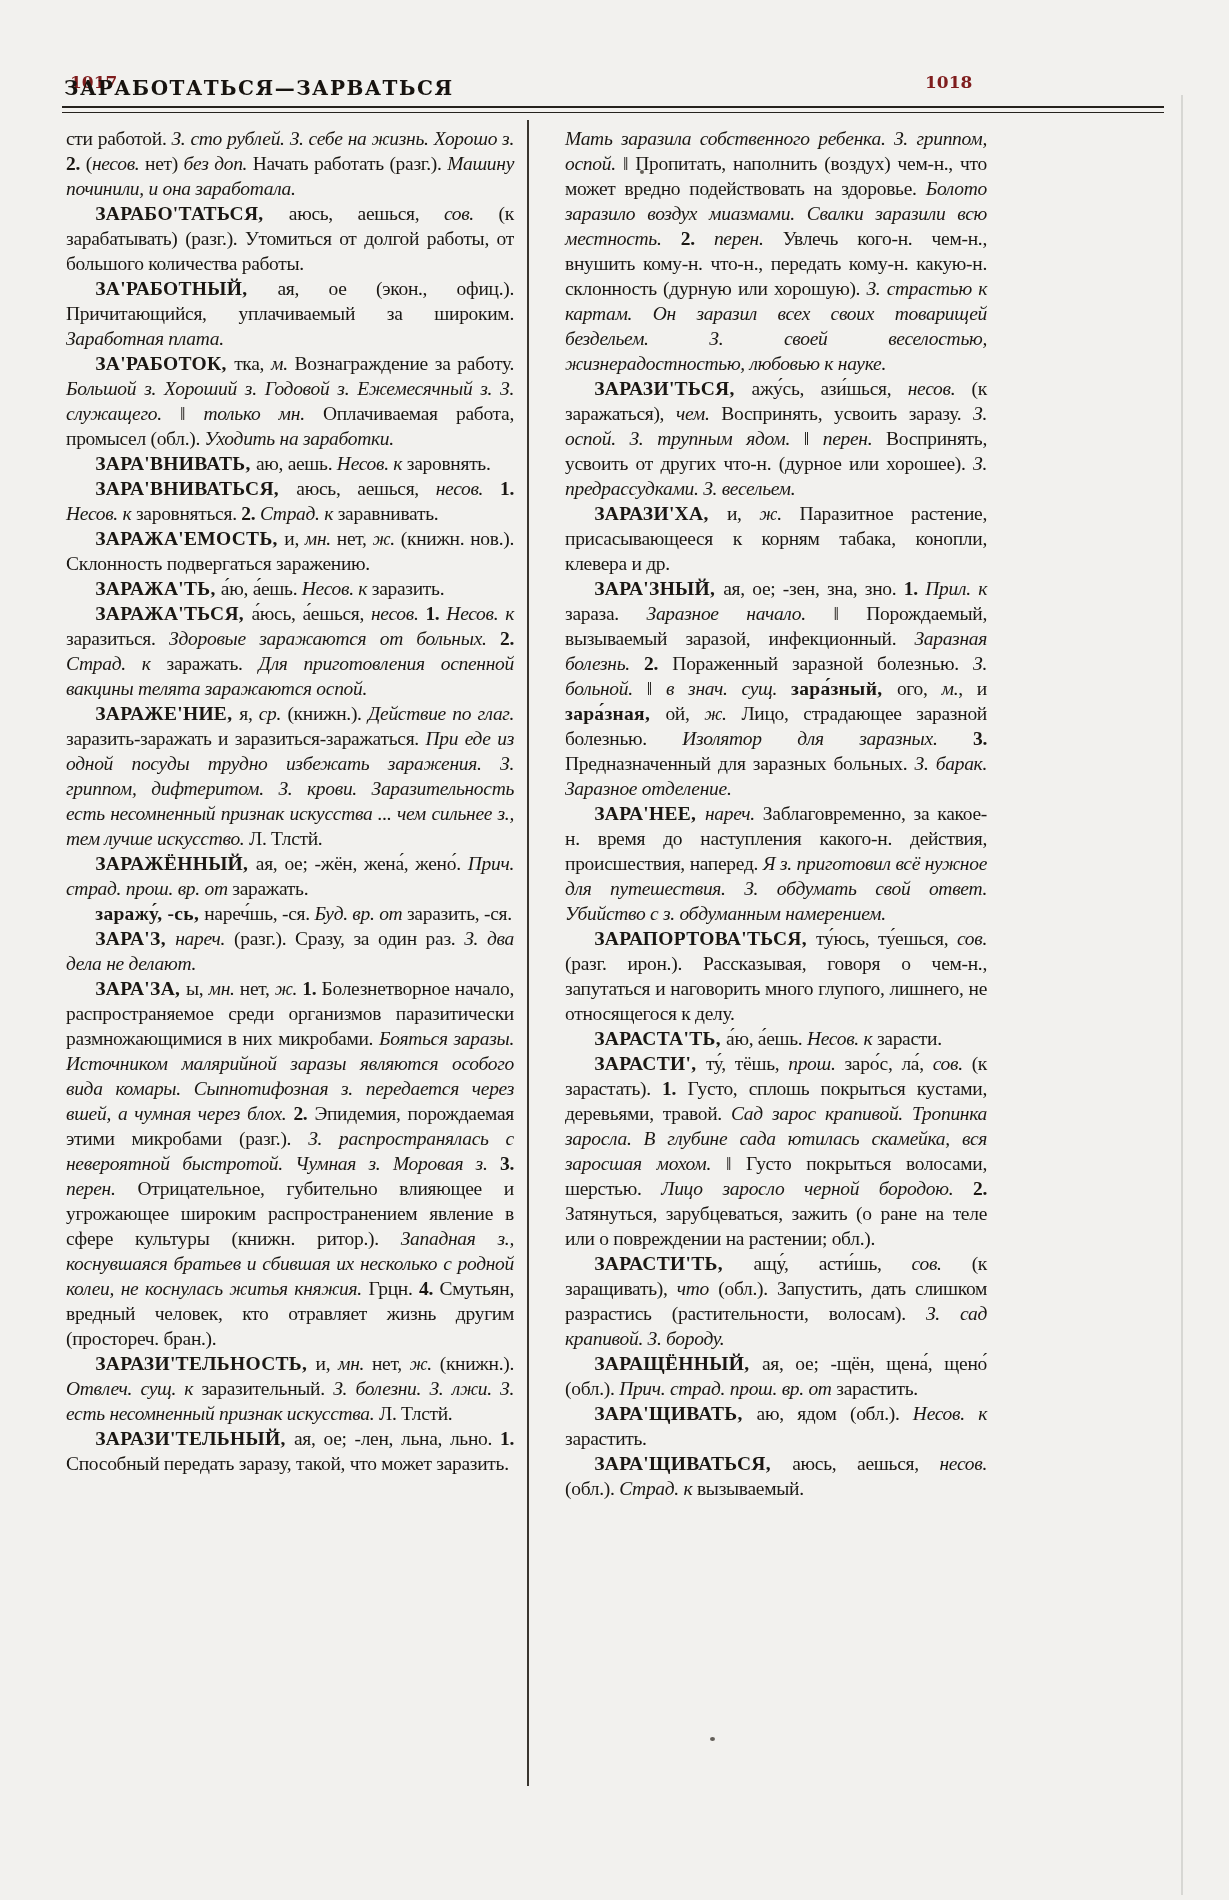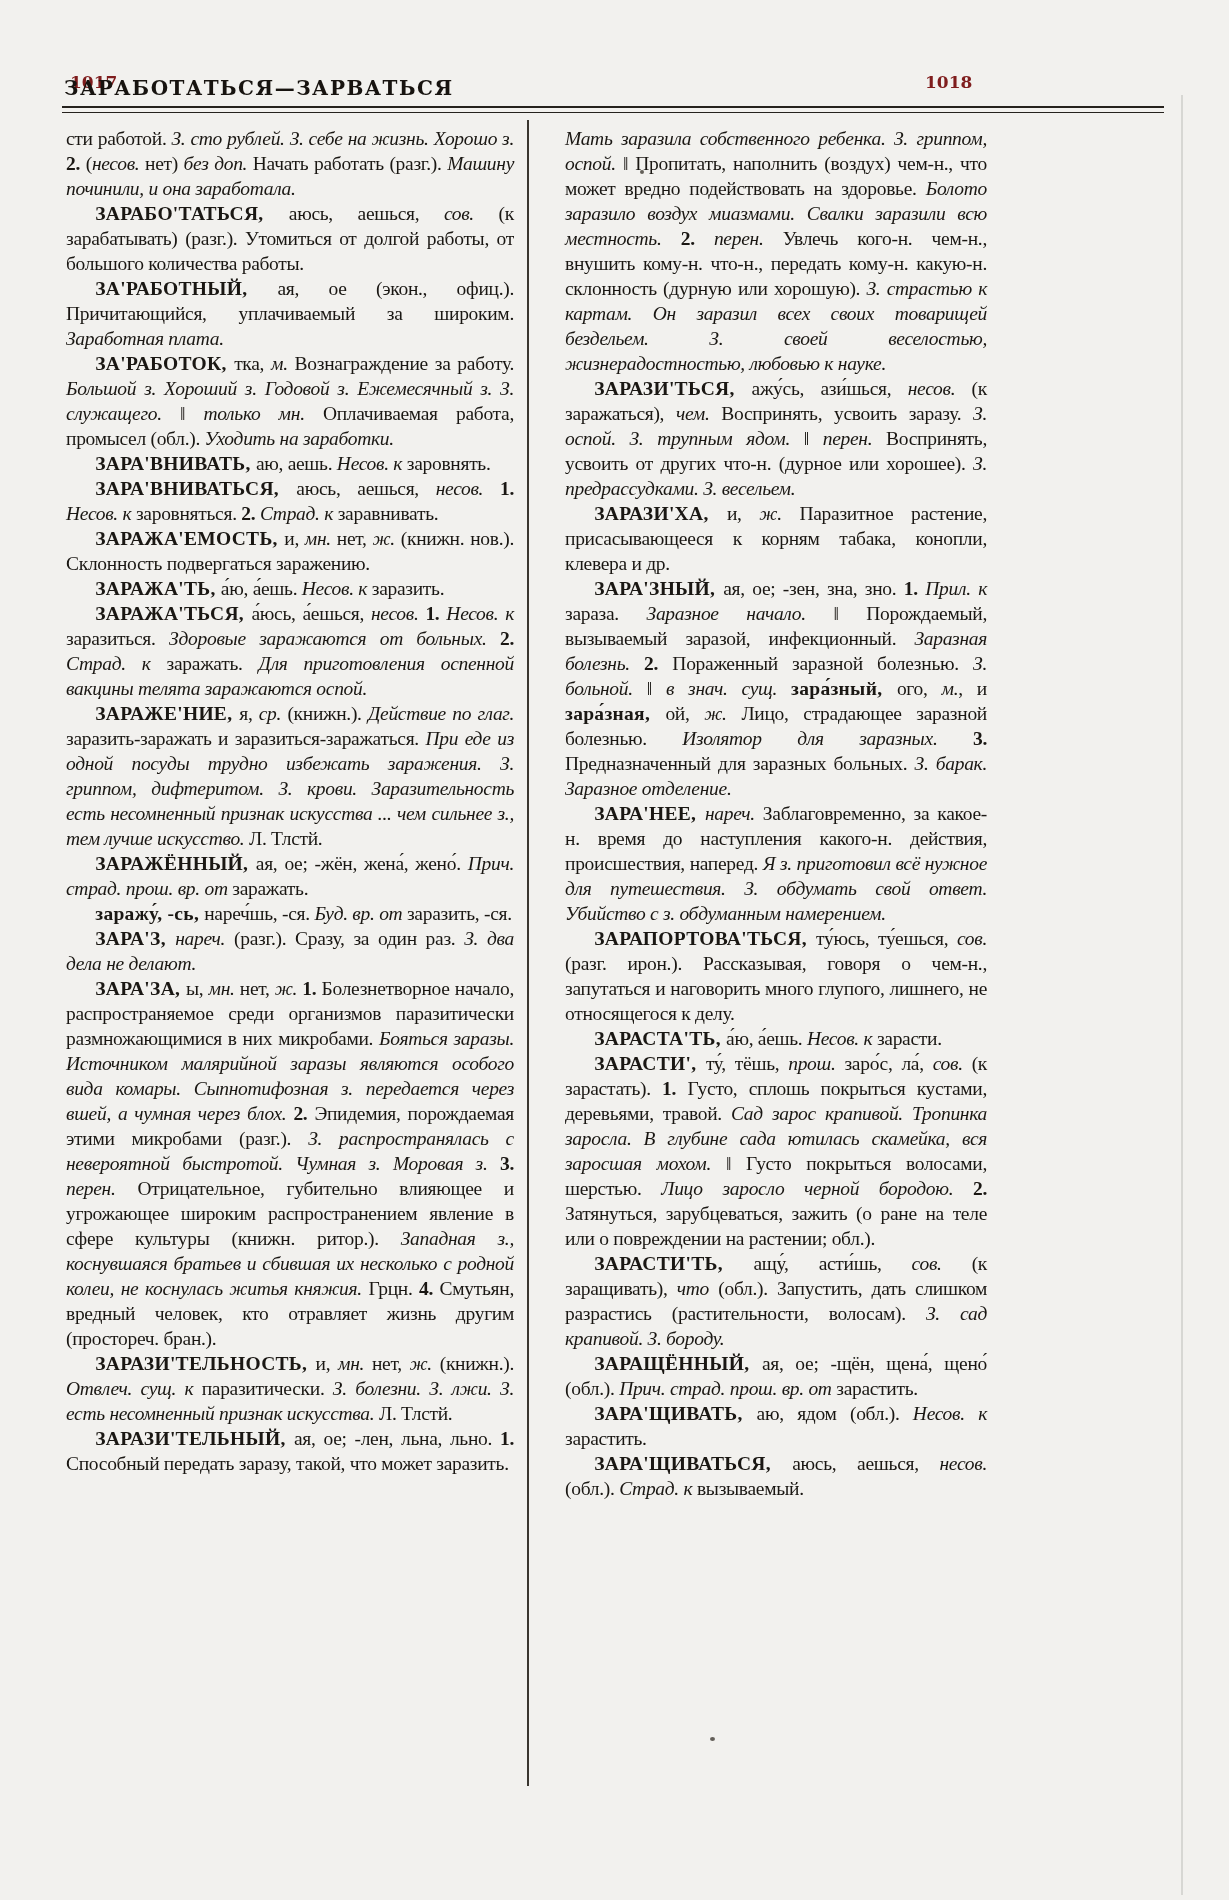--- a/index.html
+++ b/index.html
@@ -62,21 +62,21 @@
       <p class="entry"><span class="h">ЗАРА'ВНИВАТЬ, </span><span>аю, аешь. </span><span class="i">Несов. к</span><span> заровнять.</span></p>
       <p class="entry"><span class="h">ЗАРА'ВНИВАТЬСЯ, </span><span>аюсь, аешься, </span><span class="i">несов.</span><span> </span><span class="b">1. </span><span class="i">Несов. к</span><span> заровняться. </span><span class="b">2. </span><span class="i">Страд. к</span><span> заравнивать.</span></p>
       <p class="entry"><span class="h">ЗАРАЖА'ЕМОСТЬ, </span><span>и, </span><span class="i">мн.</span><span> нет, </span><span class="i">ж.</span><span> (книжн. нов.). Склонность подвергаться заражению.</span></p>
       <p class="entry"><span class="h">ЗАРАЖА'ТЬ, </span><span>а́ю, а́ешь. </span><span class="i">Несов. к</span><span> заразить.</span></p>
       <p class="entry"><span class="h">ЗАРАЖА'ТЬСЯ, </span><span>а́юсь, а́ешься, </span><span class="i">несов.</span><span> </span><span class="b">1. </span><span class="i">Несов. к</span><span> заразиться. </span><span class="i">Здоровые заражаются от больных.</span><span> </span><span class="b">2. </span><span class="i">Страд. к</span><span> заражать. </span><span class="i">Для приготовления оспенной вакцины телята заражаются оспой.</span></p>
       <p class="entry"><span class="h">ЗАРАЖЕ'НИЕ, </span><span>я, </span><span class="i">ср.</span><span> (книжн.). </span><span class="i">Действие по глаг.</span><span> заразить-заражать и заразиться-заражаться. </span><span class="i">При еде из одной посуды трудно избежать заражения. З. гриппом, дифтеритом. З. крови. Заразительность есть несомненный признак искусства ... чем сильнее з., тем лучше искусство.</span><span> Л. Тлстй.</span></p>
       <p class="entry"><span class="h">ЗАРАЖЁННЫЙ, </span><span>ая, ое; -жён, жена́, жено́. </span><span class="i">Прич. страд. прош. вр. от</span><span> заражать.</span></p>
       <p class="entry"><span class="h">заражу́, -сь, </span><span>нареч́шь, -ся. </span><span class="i">Буд. вр. от</span><span> заразить, -ся.</span></p>
       <p class="entry"><span class="h">ЗАРА'З, </span><span class="i">нареч.</span><span> (разг.). Сразу, за один раз. </span><span class="i">З. два дела не делают.</span></p>
       <p class="entry"><span class="h">ЗАРА'ЗА, </span><span>ы, </span><span class="i">мн.</span><span> нет, </span><span class="i">ж.</span><span> </span><span class="b">1. </span><span>Болезнетворное начало, распространяемое среди организмов паразитически размножающимися в них микробами. </span><span class="i">Бояться заразы. Источником малярийной заразы являются особого вида комары. Сыпнотифозная з. передается через вшей, а чумная через блох.</span><span> </span><span class="b">2. </span><span>Эпидемия, порождаемая этими микробами (разг.). </span><span class="i">З. распространялась с невероятной быстротой. Чумная з. Моровая з.</span><span> </span><span class="b">3. </span><span class="i">перен.</span><span> Отрицательное, губительно влияющее и угрожающее широким распространением явление в сфере культуры (книжн. ритор.). </span><span class="i">Западная з., коснувшаяся братьев и сбившая их несколько с родной колеи, не коснулась житья княжия.</span><span> Грцн. </span><span class="b">4. </span><span>Смутьян, вредный человек, кто отравляет жизнь другим (простореч. бран.).</span></p>
-      <p class="entry"><span class="h">ЗАРАЗИ'ТЕЛЬНОСТЬ, </span><span>и, </span><span class="i">мн.</span><span> нет, </span><span class="i">ж.</span><span> (книжн.). </span><span class="i">Отвлеч. сущ. к</span><span> паразитически. </span><span class="i">З. болезни. З. лжи. З. есть несомненный признак искусства.</span><span> Л. Тлстй.</span></p>
+      <p class="entry"><span class="h">ЗАРАЗИ'ТЕЛЬНОСТЬ, </span><span>и, </span><span class="i">мн.</span><span> нет, </span><span class="i">ж.</span><span> (книжн.). </span><span class="i">Отвлеч. сущ. к</span><span> заразительный. </span><span class="i">З. болезни. З. лжи. З. есть несомненный признак искусства.</span><span> Л. Тлстй.</span></p>
       <p class="entry"><span class="h">ЗАРАЗИ'ТЕЛЬНЫЙ, </span><span>ая, ое; -лен, льна, льно. </span><span class="b">1. </span><span>Способный передать заразу, такой, что может заразить. </span><span> </span></p>
     </div>
   <div class="col col-right">
       <p class="entry cont"><span class="i">Мать заразила собственного ребенка. З. гриппом, оспой.</span><span> ‖ Пропитать, наполнить (воздух) чем-н., что может вредно подействовать на здоровье. </span><span class="i">Болото заразило воздух миазмами. Свалки заразили всю местность.</span><span> </span><span class="b">2. </span><span class="i">перен.</span><span> Увлечь кого-н. чем-н., внушить кому-н. что-н., передать кому-н. какую-н. склонность (дурную или хорошую). </span><span class="i">З. страстью к картам. Он заразил всех своих товарищей бездельем. З. своей веселостью, жизнерадостностью, любовью к науке.</span></p>
       <p class="entry"><span class="h">ЗАРАЗИ'ТЬСЯ, </span><span>ажу́сь, ази́шься, </span><span class="i">несов.</span><span> (к заражаться), </span><span class="i">чем.</span><span> Воспринять, усвоить заразу. </span><span class="i">З. оспой. З. трупным ядом.</span><span> ‖ </span><span class="i">перен.</span><span> Воспринять, усвоить от других что-н. (дурное или хорошее). </span><span class="i">З. предрассудками. З. весельем.</span></p>
       <p class="entry"><span class="h">ЗАРАЗИ'ХА, </span><span>и, </span><span class="i">ж.</span><span> Паразитное растение, присасывающееся к корням табака, конопли, клевера и др.</span></p>
       <p class="entry"><span class="h">ЗАРА'ЗНЫЙ, </span><span>ая, ое; -зен, зна, зно. </span><span class="b">1. </span><span class="i">Прил. к</span><span> зараза. </span><span class="i">Заразное начало.</span><span> ‖ Порождаемый, вызываемый заразой, инфекционный. </span><span class="i">Заразная болезнь.</span><span> </span><span class="b">2. </span><span>Пораженный заразной болезнью. </span><span class="i">З. больной.</span><span> ‖ </span><span class="i">в знач. сущ.</span><span> </span><span class="h">зара́зный, </span><span>ого, </span><span class="i">м.</span><span>, и </span><span class="h">зара́зная, </span><span>ой, </span><span class="i">ж.</span><span> Лицо, страдающее заразной болезнью. </span><span class="i">Изолятор для заразных.</span><span> </span><span class="b">3. </span><span>Предназначенный для заразных больных. </span><span class="i">З. барак. Заразное отделение.</span></p>
       <p class="entry"><span class="h">ЗАРА'НЕЕ, </span><span class="i">нареч.</span><span> Заблаговременно, за какое-н. время до наступления какого-н. действия, происшествия, наперед. </span><span class="i">Я з. приготовил всё нужное для путешествия. З. обдумать свой ответ. Убийство с з. обдуманным намерением.</span></p>
       <p class="entry"><span class="h">ЗАРАПОРТОВА'ТЬСЯ, </span><span>ту́юсь, ту́ешься, </span><span class="i">сов.</span><span> (разг. ирон.). Рассказывая, говоря о чем-н., запутаться и наговорить много глупого, лишнего, не относящегося к делу.</span></p>
       <p class="entry"><span class="h">ЗАРАСТА'ТЬ, </span><span>а́ю, а́ешь. </span><span class="i">Несов. к</span><span> зарасти.</span></p>

